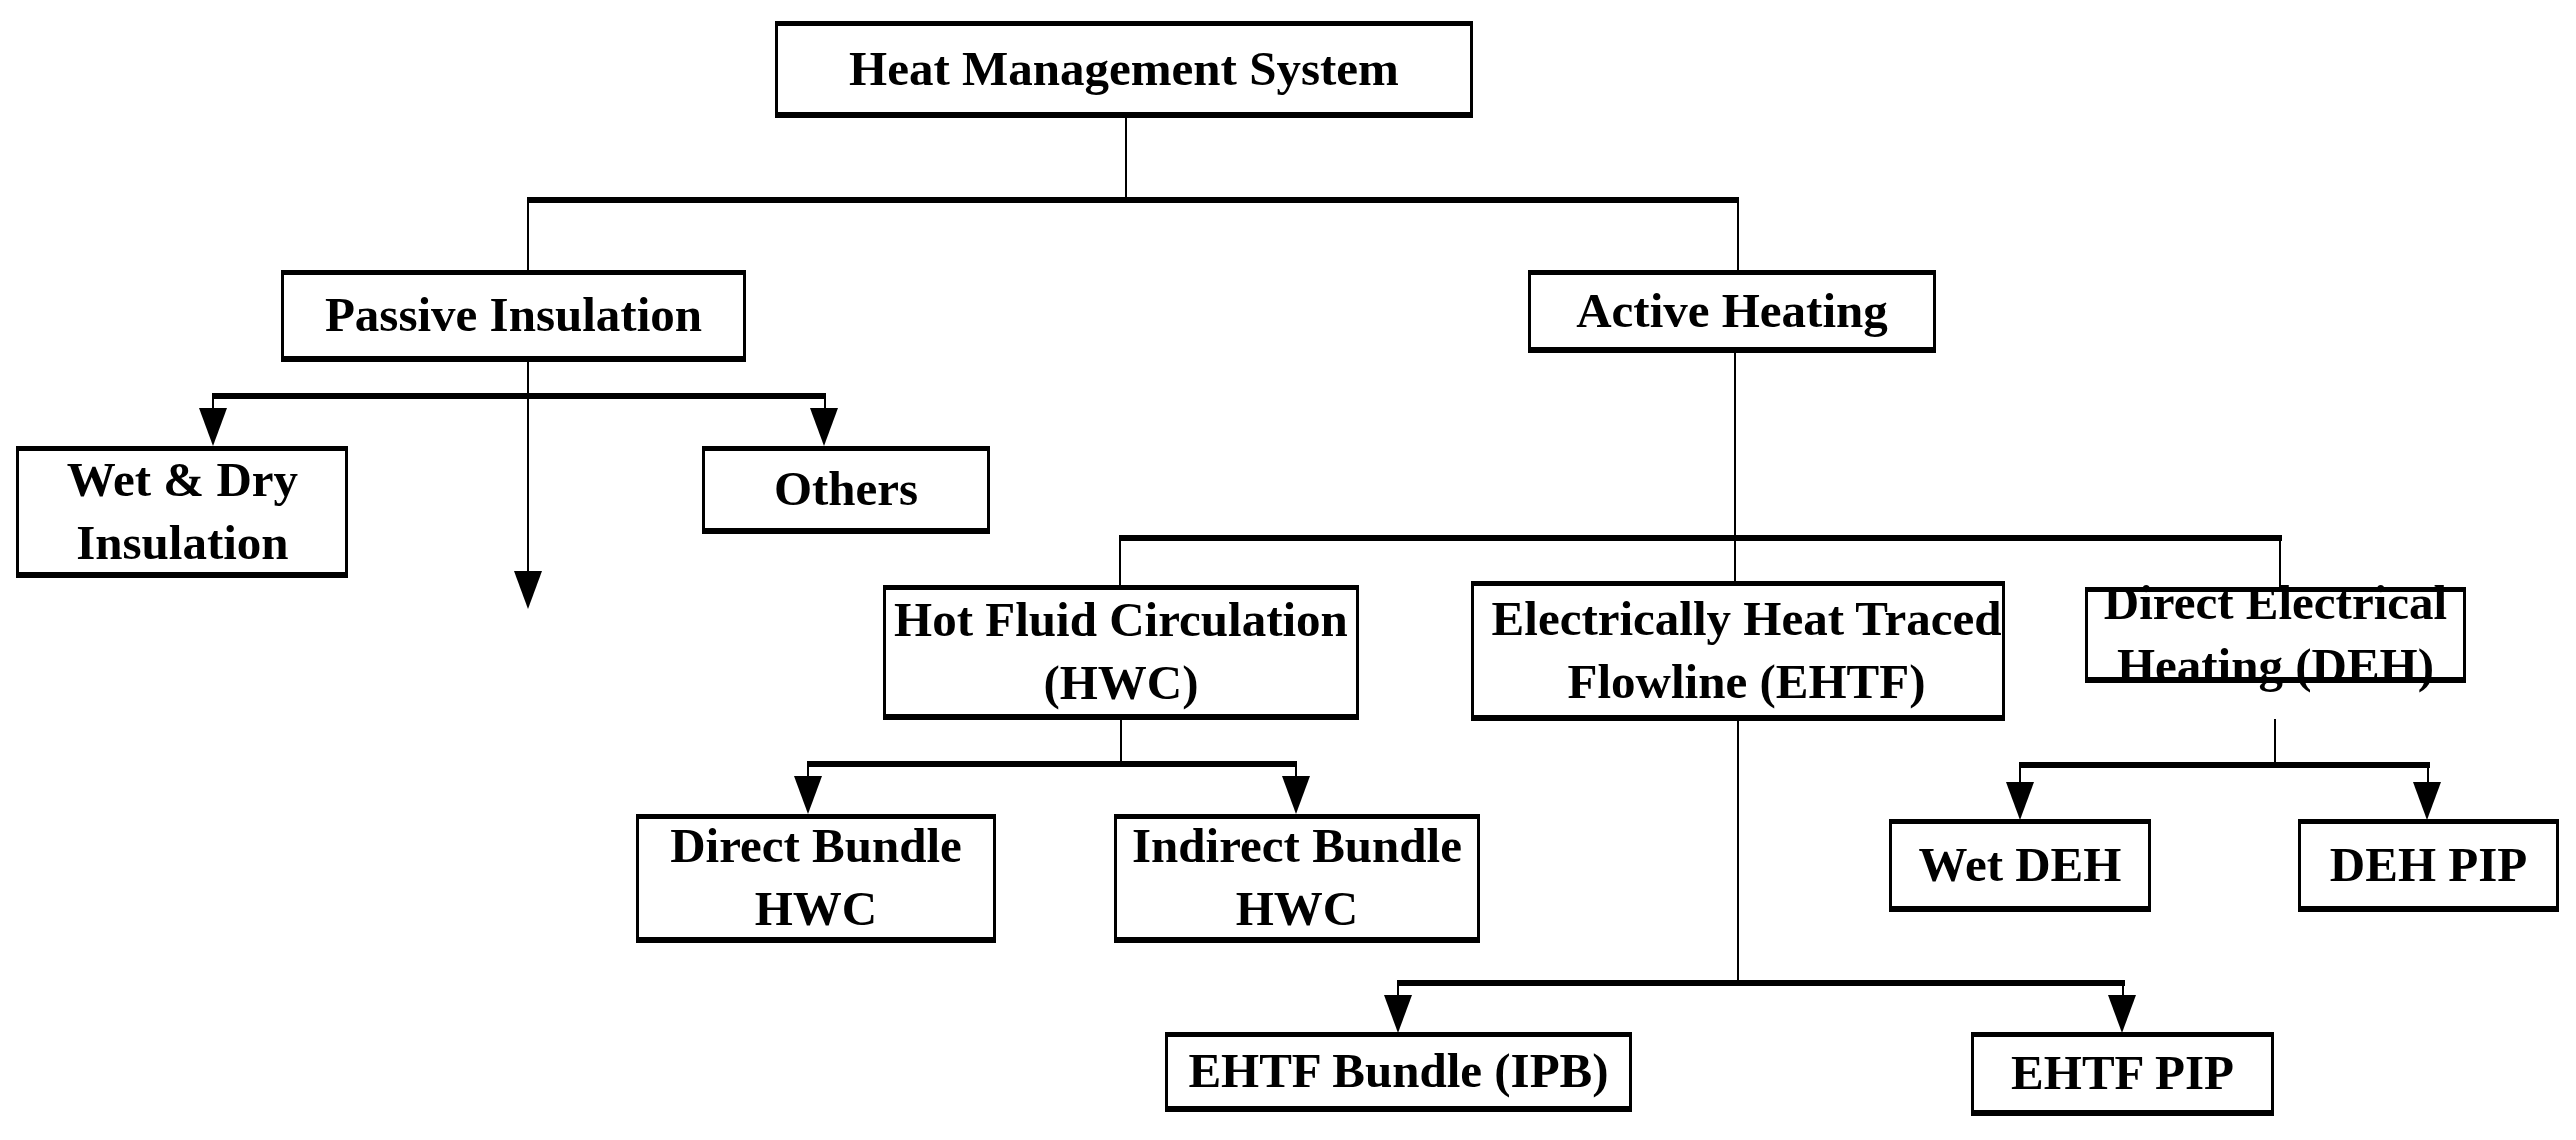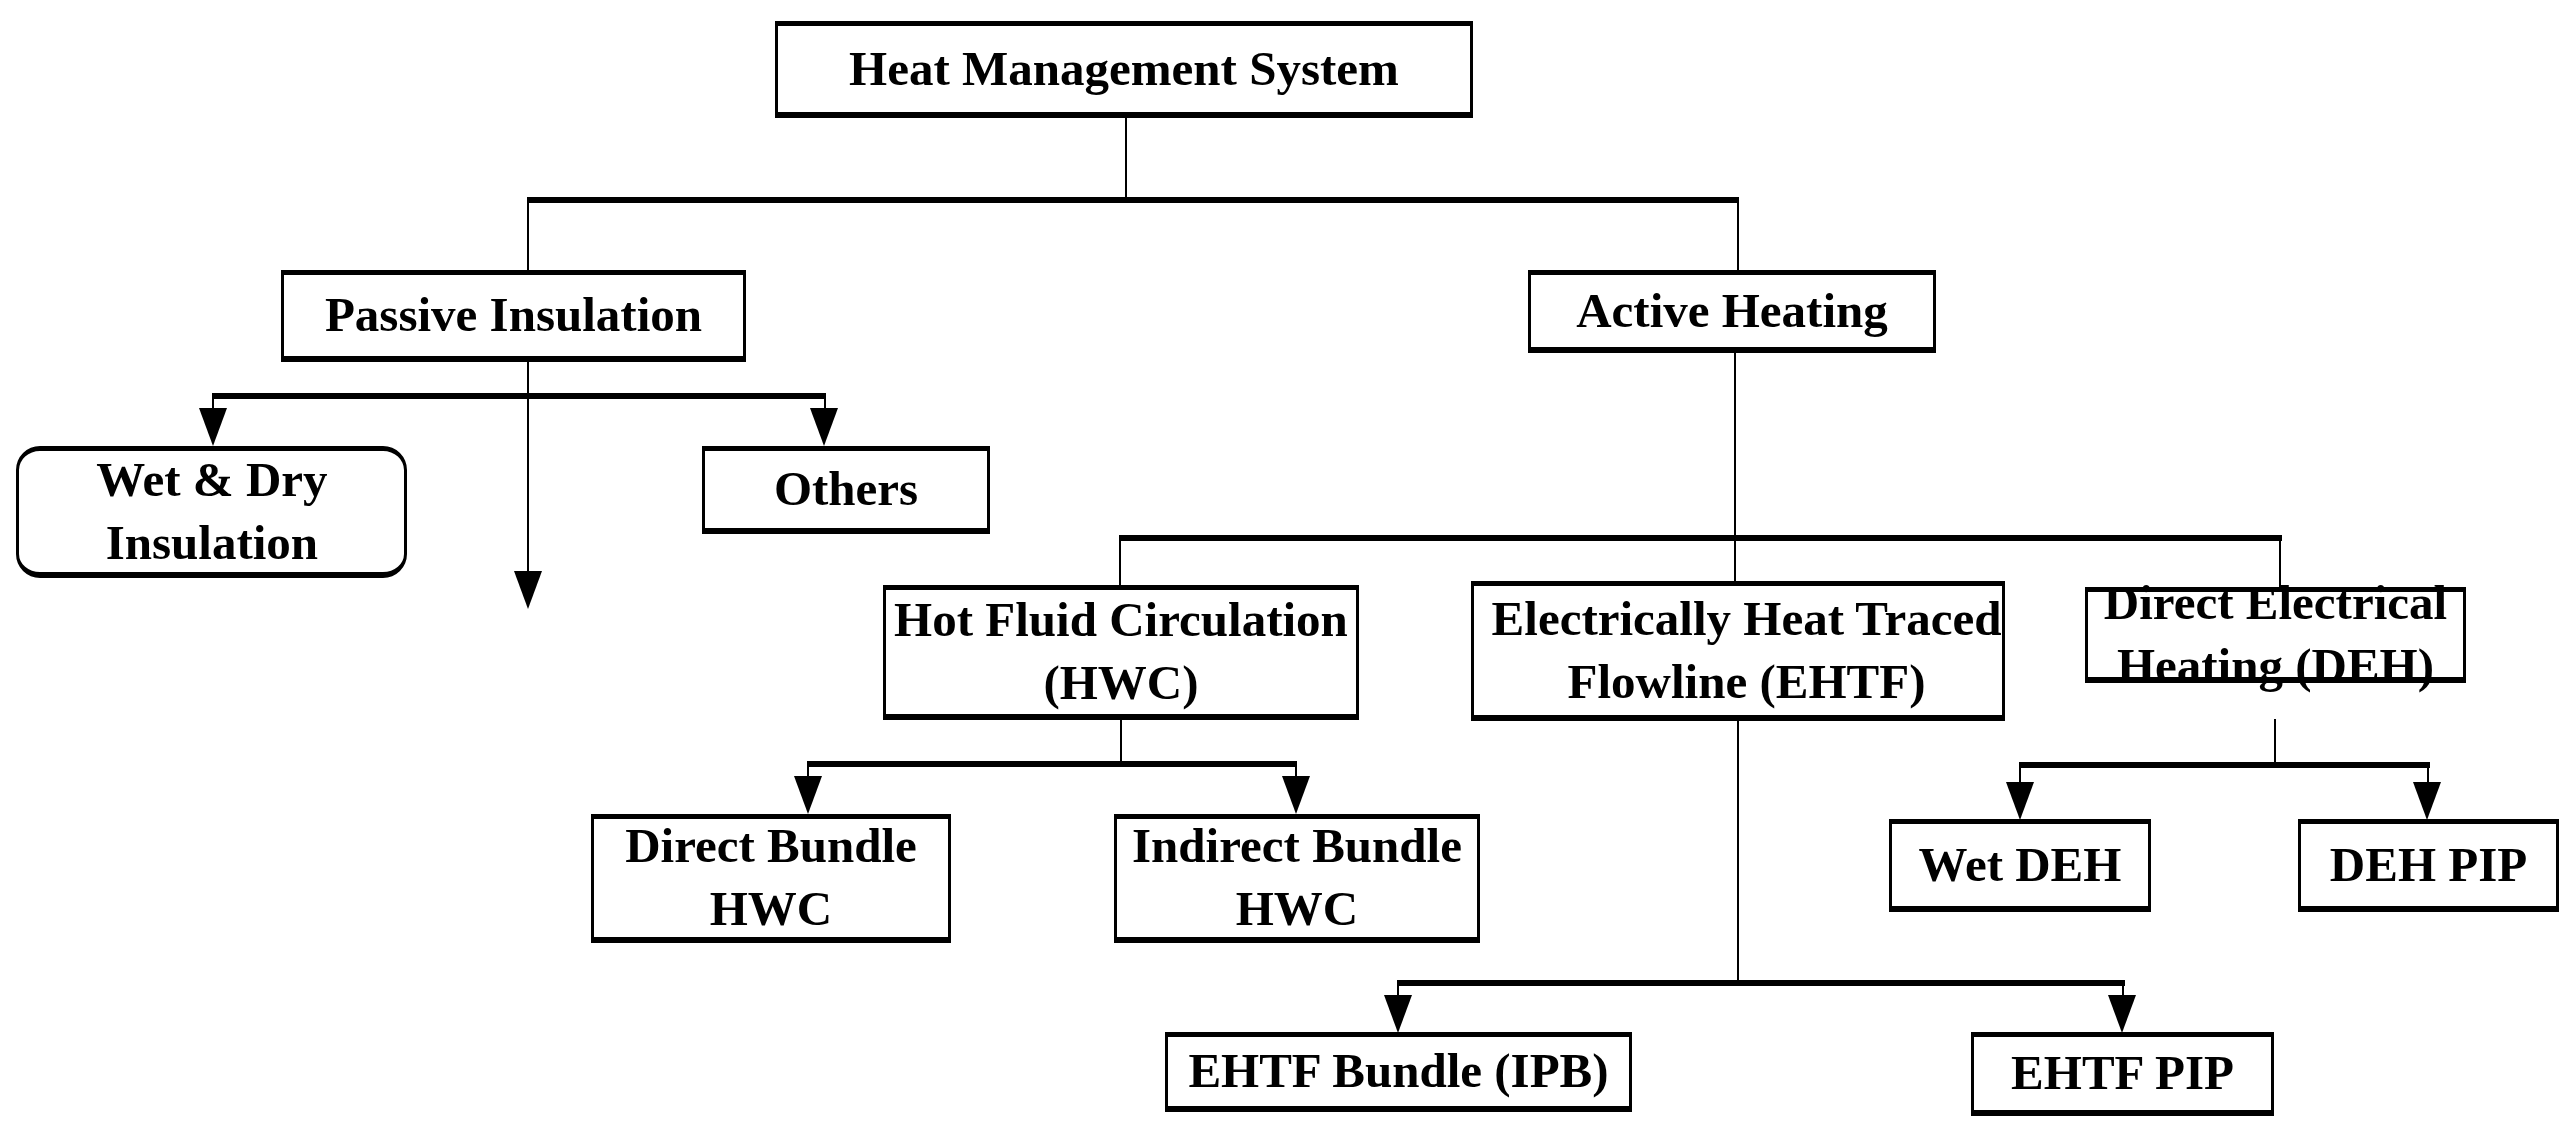--- a/index.html
+++ b/index.html
@@ -47,27 +47,27 @@
     height: 0;
     border-left: 14.6px solid transparent;
     border-right: 14.6px solid transparent;
     border-top: 38px solid #000000;
   }
 
   
   #n-hms            { left:775px; top:21px;   width:698px; height:97px; }
   #n-passive        { left:281px;  top:270px;  width:465px;  height:92px; }
   #n-active         { left:1528px; top:270px;  width:408px;  height:83px; }
-  #n-wetdry         { left:16.4px;   top:446px;  width:391px;  height:132px;border-radius:24px; }
+  #n-wetdry         { left:16.4px;   top:446px;  width:332px;  height:132px; }
   #n-others         { left:702px; top:446px;  width:288px;  height:88px; }
   #n-flowline       { left:411px;  top:608px; width:229px;  height:140px; }
   #n-hwc            { left:883px; top:585px;  width:476px;  height:135px; }
   #n-ehtf           { left:1471px; top:581px;  width:534px;  height:140px;padding-left:17px; }
   #n-deh            { left:2085px; top:587px;  width:381px;  height:96px; }
-  #n-direct-bundle  { left:591px; top:814px; width:360px;  height:129px; }
+  #n-direct-bundle  { left:636px; top:814px; width:360px;  height:129px; }
   #n-indirect-bundle{ left:1114px; top:814px; width:366px;  height:129px; }
   #n-wet-deh        { left:1889px; top:819px; width:262px;  height:93px; }
   #n-deh-pip        { left:2298px; top:819px; width:261px;  height:93px; }
   #n-ehtf-bundle    { left:1165px; top:1032px; width:467px;  height:80px; }
   #n-ehtf-pip       { left:1971px; top:1032px; width:303px;  height:84px; }
 
   
   #c-hms-down        { left:1125px; top:118px;  height:81px; }
   #c-l1-h            { left:528px;  top:197px;  width:1211px; }
   #c-passive-in      { left:527px;  top:197px;  height:73px; }

